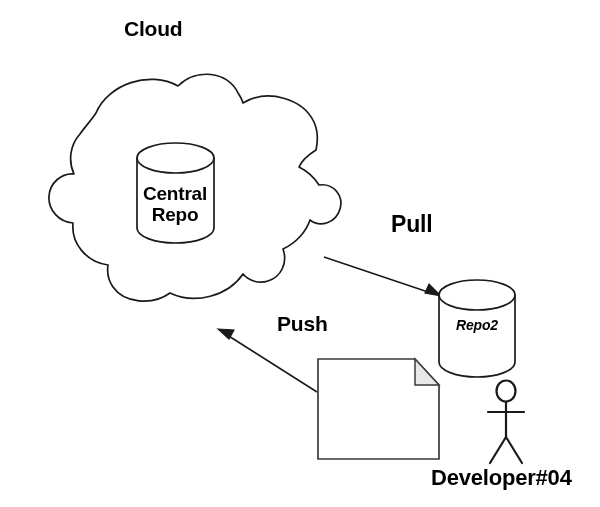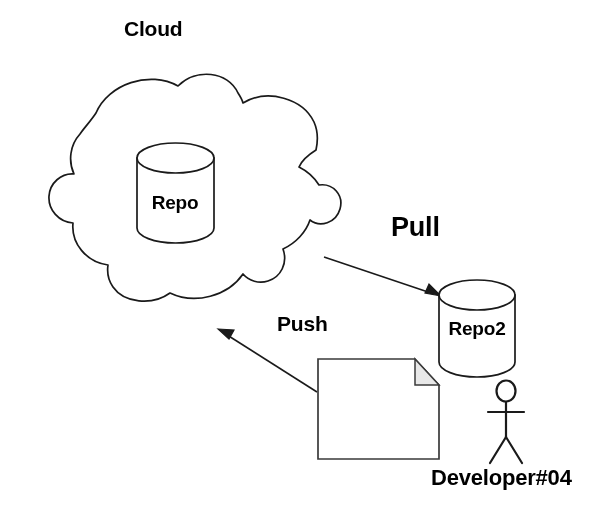--- a/index.html
+++ b/index.html
@@ -35,42 +35,43 @@
     letter-spacing: -0.2px;
   }
   #cloud-label {
     left: 124px;
     top: 17px;
     font-size: 21px;
   }
   #pull-label {
     left: 391px;
     top: 212px;
-    font-size: 27px;
+    font-size: 23px;
     text-align: right;
   }
   #push-label {
     left: 277px;
     top: 312px;
     font-size: 21px;
   }
   #central-repo-label {
     left: 136px;
     top: 183px;
     width: 78px;
     text-align: center;
     font-size: 19px;
   }
-  #central-repo-label .l2 { display: block; margin-top: 9px; }
+  #central-repo-label .l2 { display: block; }
   #repo2-label {
     left: 438px;
     top: 318px;
     width: 78px;
     text-align: center;
-    font-size: 19px;
+    font-size: 14px;
+    font-style: italic;
   }
   #note-label {
     left: 322px;
     top: 378px;
     width: 116px;
     text-align: center;
     font-size: 21px;
   }
   #note-label .l2 { display: block; }
   #developer-label {
@@ -143,20 +144,21 @@
       <line x1="488" y1="412" x2="524" y2="412"></line>
       <line x1="506" y1="437" x2="490" y2="463"></line>
       <line x1="506" y1="437" x2="522" y2="463"></line>
     </g>
 
   </svg>
 
   <div class="lbl" id="cloud-label">Cloud</div>
 
   <div class="lbl" id="central-repo-label">
+    <span class="l1">Central</span>
     <span class="l2">Repo</span>
   </div>
 
   <div class="lbl" id="pull-label">Pull</div>
 
   <div class="lbl" id="push-label">Push</div>
 
   <div class="lbl" id="repo2-label">Repo2</div>
 
   <div class="lbl" id="note-label">

